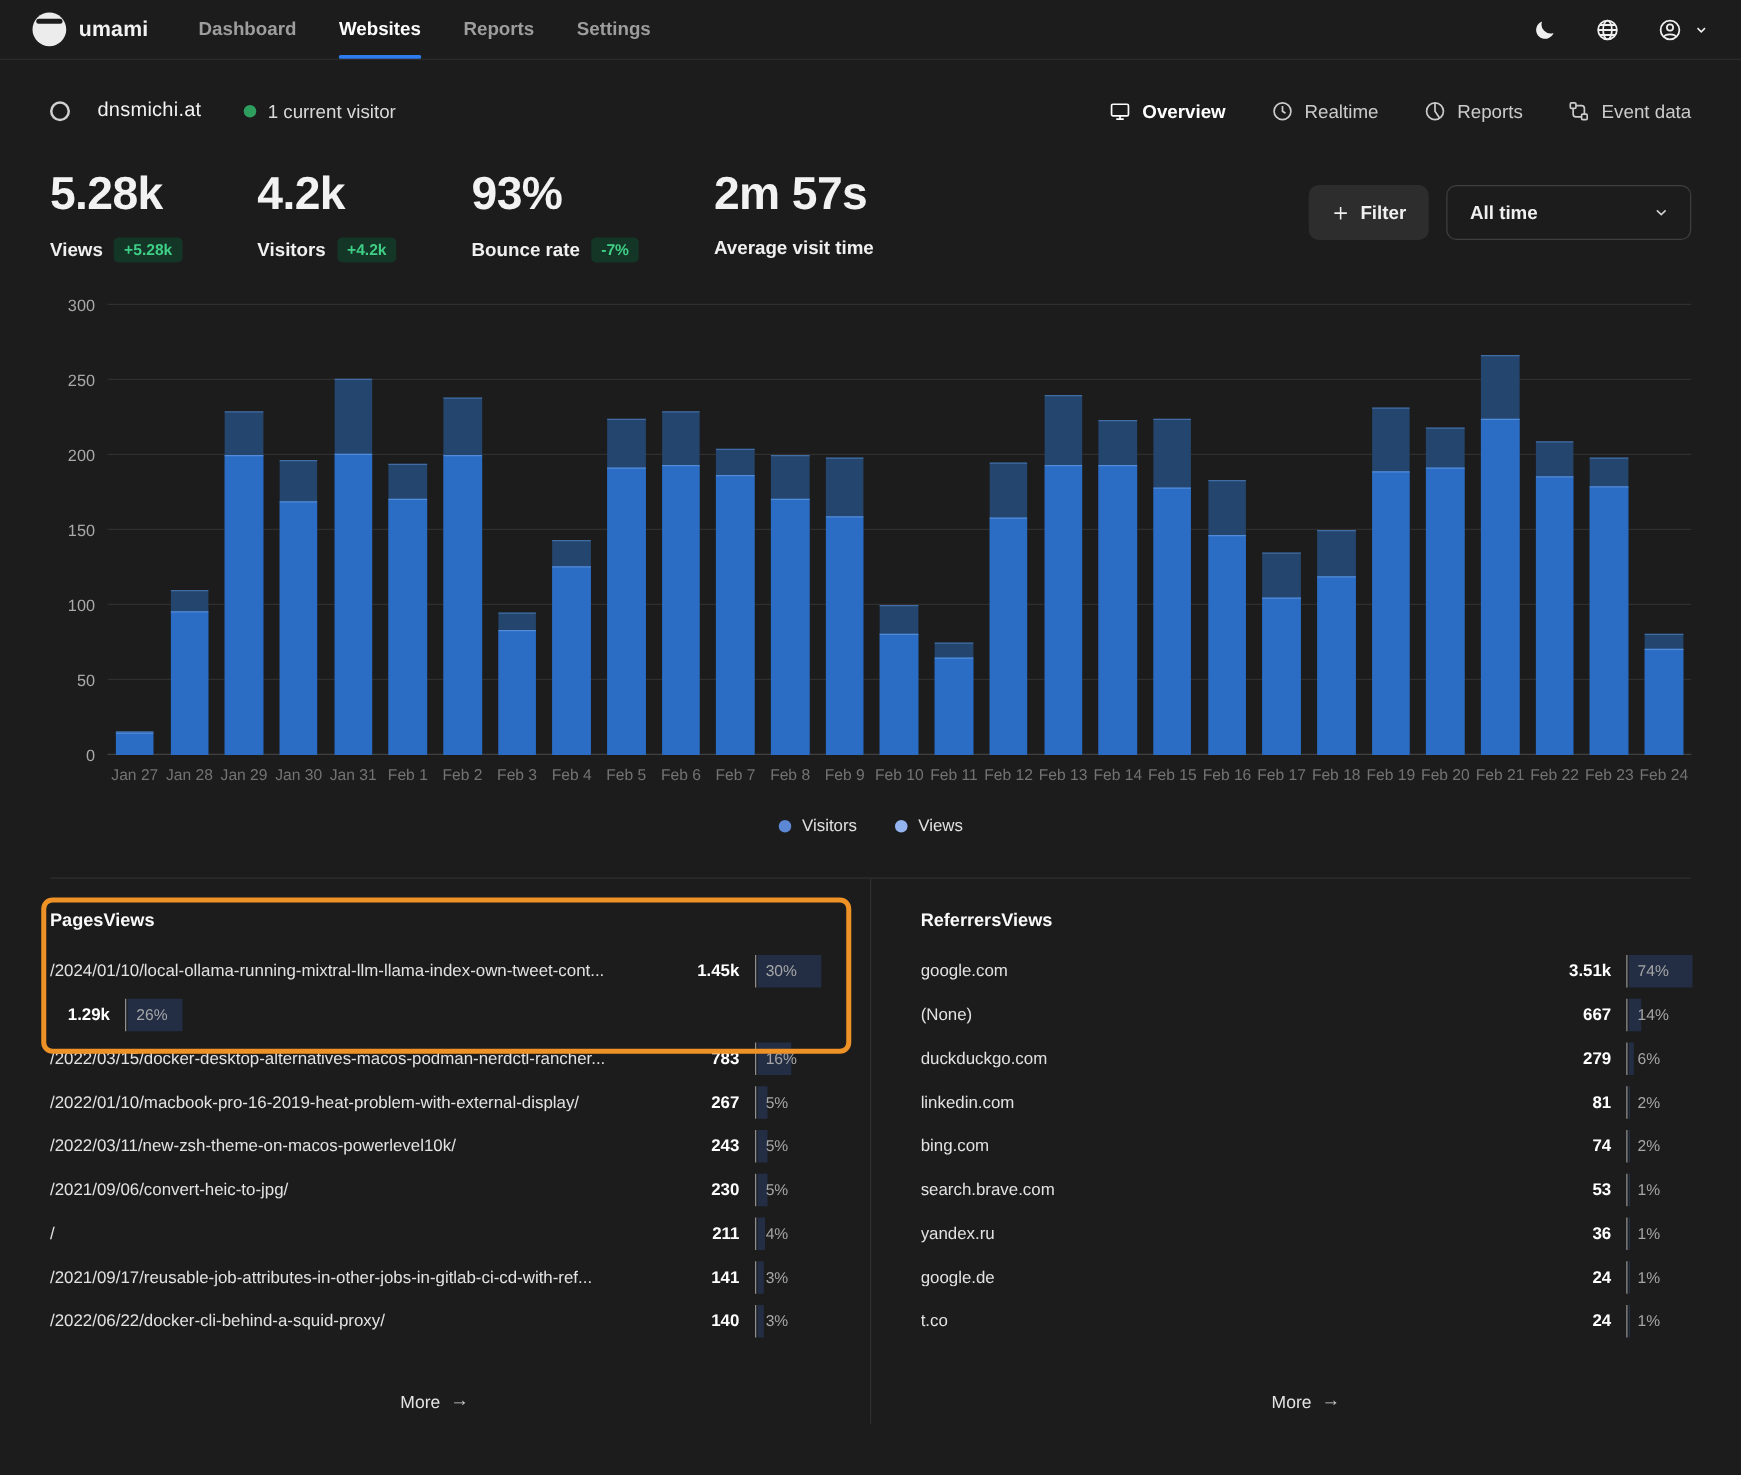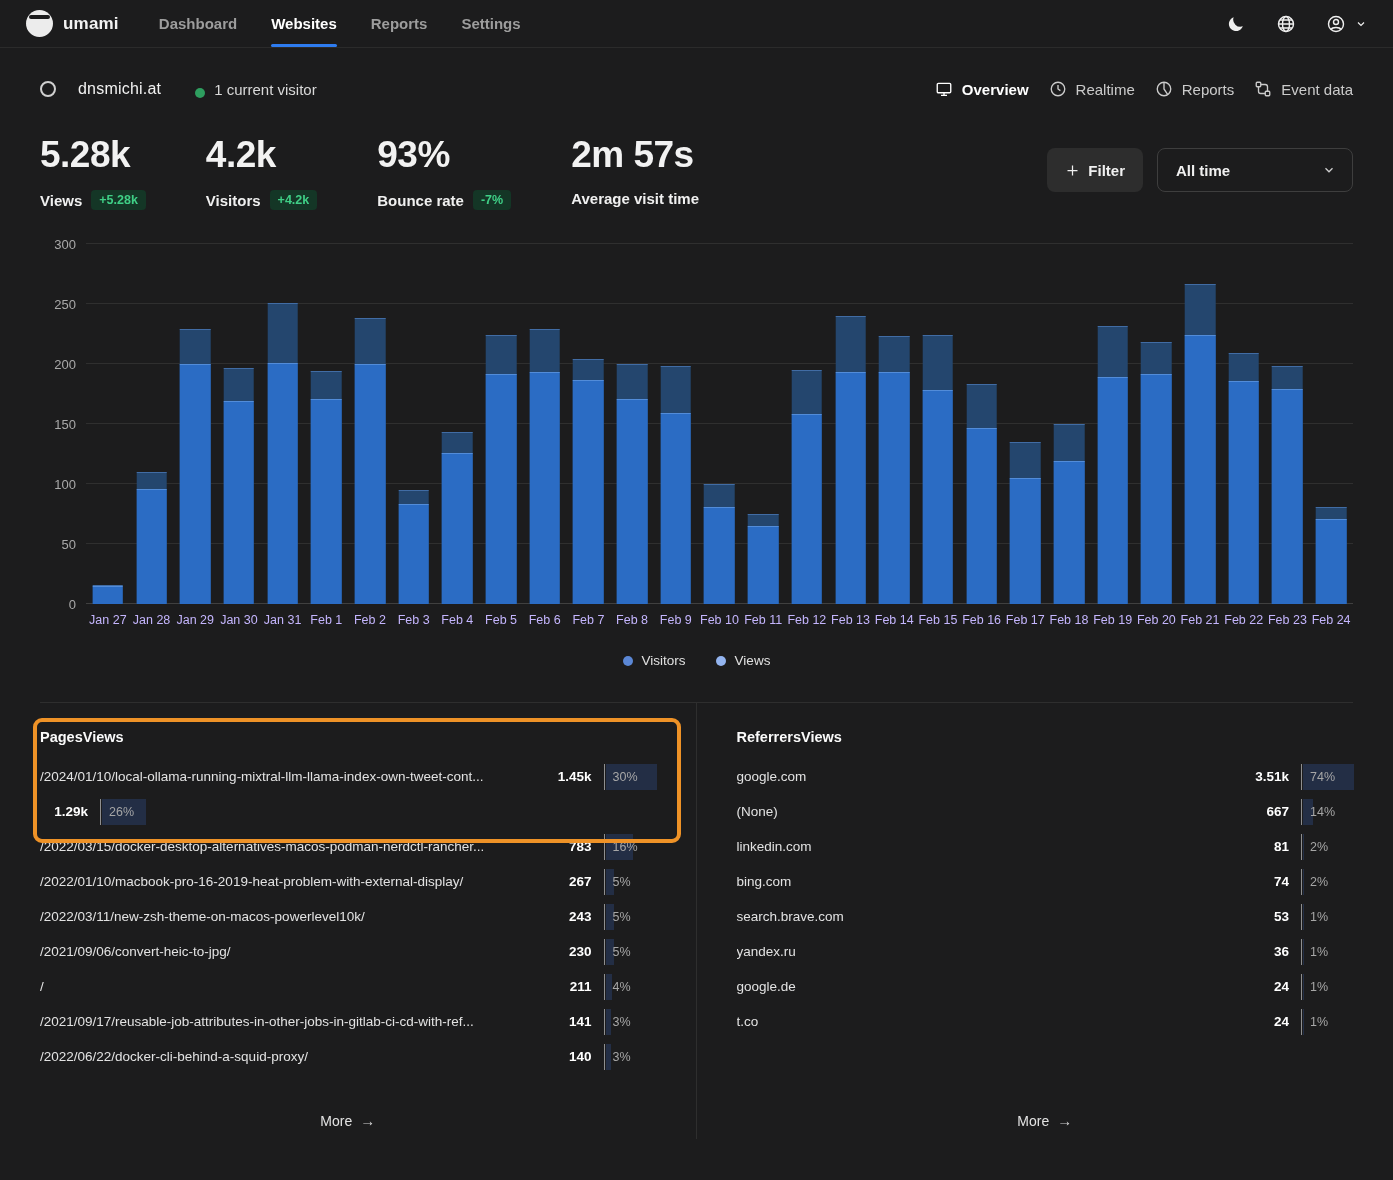--- a/index.html
+++ b/index.html
@@ -21,24 +21,24 @@
   .icon-btn svg { width:20px; height:20px; }
   .user-wrap { display:flex; align-items:center; gap:8px; cursor:pointer; }
   .user-wrap svg { color:#efefef; }
 
   .content { padding:0 40px; }
 
   
   .site-row { margin-top:32px; display:flex; align-items:center; }
   .favicon-ring { width:16px; height:16px; border:2px solid #d0d0d0; border-radius:50%; margin-right:22px; }
   .site-title { font-size:16px; font-weight:400; letter-spacing:.2px; }
-  .live { display:flex; align-items:flex-end; gap:9px; margin-left:34px; }
+  .live { display:flex; align-items:center; gap:9px; margin-left:34px; }
   .live i { width:10px; height:10px; border-radius:50%; background:#2e9e5f; }
   .live span { font-size:15px; color:#d9d9d9; }
-  .site-tabs { margin-left:auto; display:flex; gap:20px; }
+  .site-tabs { margin-left:auto; display:flex; gap:36px; }
   .site-tab { display:flex; align-items:center; gap:9px; font-size:15px; color:#cbcbcb; cursor:pointer; }
   .site-tab svg { width:18px; height:18px; }
   .site-tab.active { color:#ffffff; font-weight:800; }
 
   
   .stats-row { margin-top:36px; display:flex; align-items:flex-start; }
   .metric { margin-right:60px; }
   .metric .val { font-size:37px; font-weight:800; letter-spacing:-.5px; }
   .metric .lab { margin-top:14px; display:flex; align-items:center; gap:9px; font-size:15px; font-weight:700; color:#f0f0f0; }
   .badge { font-size:12.5px; font-weight:700; color:#3fcf86; background:#143626; padding:3px 8px; border-radius:4px; }
@@ -56,21 +56,21 @@
   .y-axis { width:46px; position:relative; height:360px; flex:none; }
   .ytick { position:absolute; right:10px; transform:translateY(50%); font-size:13px; color:#a9a9a9; }
   .plot-col { flex:1; }
   .plot { position:relative; height:360px; }
   .gridline { position:absolute; left:0; right:0; height:1px; background:#2f2f2f; }
   .gridline.base { background:#404040; }
   .bars { position:absolute; inset:0; display:flex; }
   .bar-slot { flex:1; position:relative; cursor:pointer; }
   .bar { position:absolute; bottom:0; left:50%; transform:translateX(-50%); width:70%; }
   .x-axis { display:flex; margin-top:9px; }
-  .xtick { flex:1; text-align:center; font-size:12.5px; color:#c4b5fd; white-space:nowrap; }
+  .xtick { flex:1; text-align:center; font-size:12.5px; color:#737373; white-space:nowrap; }
   .legend { margin-top:26px; display:flex; justify-content:center; gap:30px; }
   .legend-item { display:flex; align-items:center; gap:9px; font-size:13.5px; color:#e0e0e0; cursor:pointer; }
   .legend-item i { width:10px; height:10px; border-radius:50%; display:block; }
 
   
   .tables-section { margin-top:34px; border-top:1px solid #2e2e2e; display:grid; grid-template-columns:1fr 1fr; position:relative; }
   .tcol { padding-top:26px; padding-bottom:10px; display:flex; flex-direction:column; min-height:436px; }
   .tcol.left { padding-right:40px; border-right:1px solid #2e2e2e; }
   .tcol.right { padding-left:40px; }
   .thead { display:flex; font-size:14.5px; font-weight:800; color:#fafafa; margin-bottom:14px; }
@@ -504,20 +504,28 @@
           </div>
           <div class="trow">
             <span class="tname">(None)</span>
             <span class="tval">667</span>
             <span class="tpct">
               <i class="pfill" style="width: 18.9189%;"></i>
               <b>14%</b>
             </span>
           </div>
           <div class="trow">
+            <span class="tname">duckduckgo.com</span>
+            <span class="tval">279</span>
+            <span class="tpct">
+              <i class="pfill" style="width: 8.10811%;"></i>
+              <b>6%</b>
+            </span>
+          </div>
+          <div class="trow">
             <span class="tname">linkedin.com</span>
             <span class="tval">81</span>
             <span class="tpct">
               <i class="pfill" style="width: 2.7027%;"></i>
               <b>2%</b>
             </span>
           </div>
           <div class="trow">
             <span class="tname">bing.com</span>
             <span class="tval">74</span>

